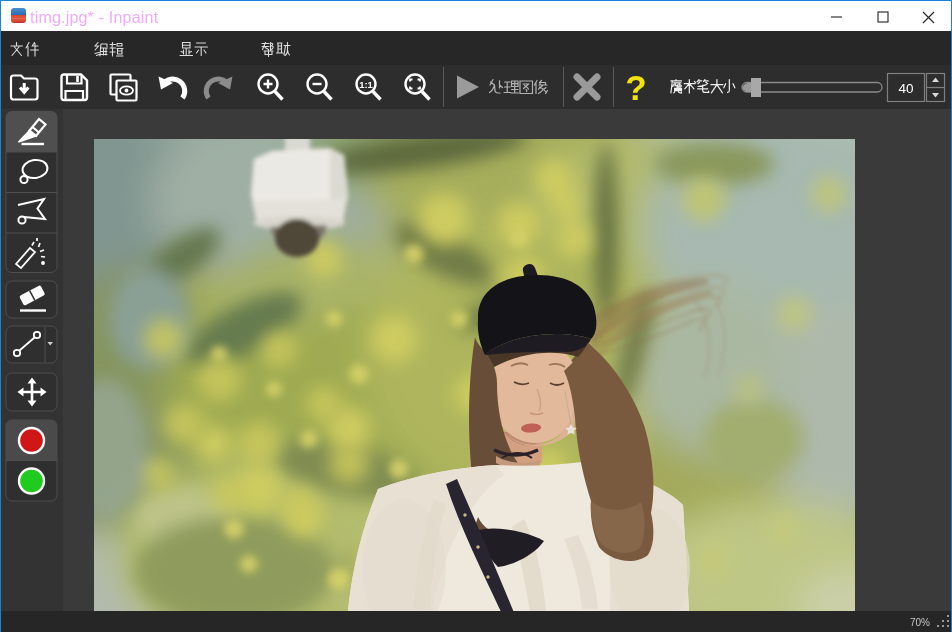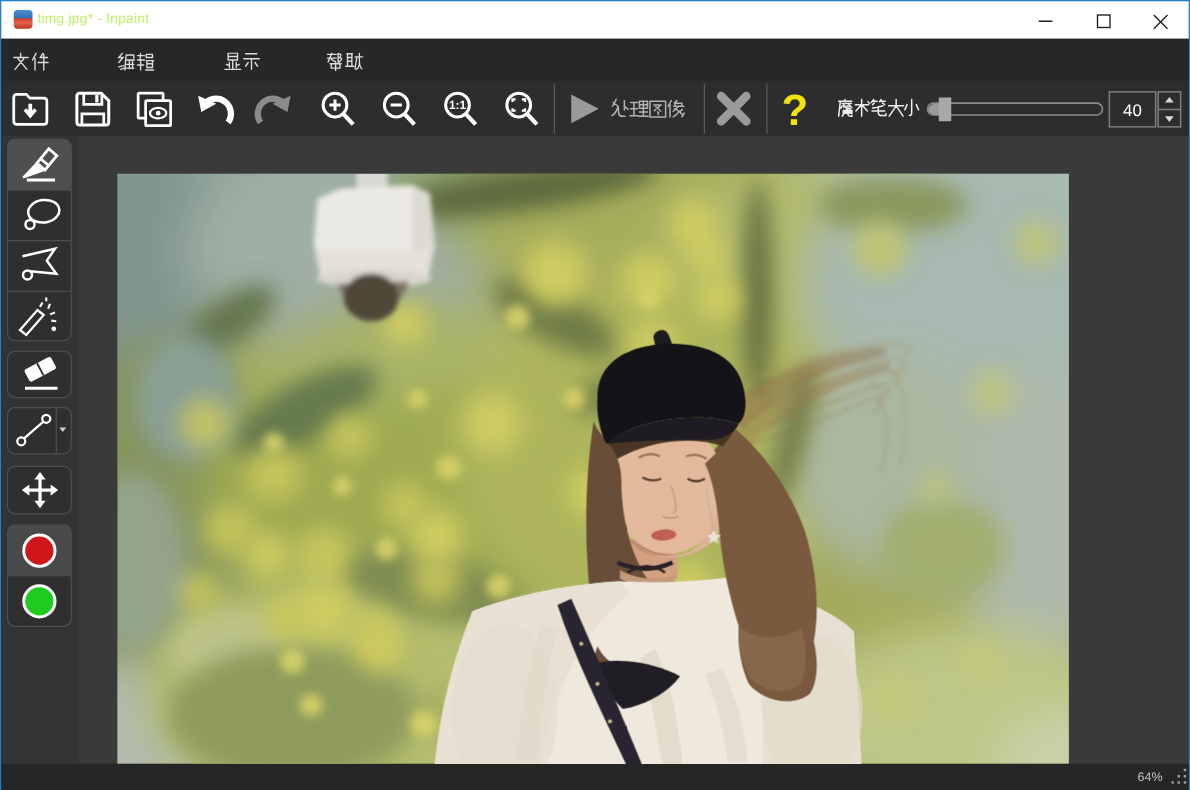--- a/index.html
+++ b/index.html
@@ -1,20 +1,20 @@
 <!DOCTYPE html>
 <html><head>
 <meta charset="utf-8">
 <style>
 *{margin:0;padding:0;box-sizing:border-box}
 html,body{width:952px;height:632px;overflow:hidden;background:#3a3a3a;font-family:"Liberation Sans",sans-serif}
 #win{position:absolute;left:0;top:0;width:952px;height:632px;border:1px solid #1883d7}
 .abs{position:absolute}
 #titlebar{left:0;top:0;width:950px;height:30px;background:#ffffff}
-#title{left:29px;top:8px;font-size:11px;color:#bef264;letter-spacing:0.2px}
+#title{left:29px;top:8px;font-size:16px;color:#f0abfc;letter-spacing:0.2px}
 #appicon{left:10px;top:7px;width:15px;height:15px;border-radius:3px;background:linear-gradient(180deg,#4a8fd0 0%,#2f6db4 44%,#d8402a 46%,#e2604a 70%,#c03322 100%)}
 #menubar{left:0;top:30px;width:950px;height:34px;background:#272727}
 #toolbar{left:0;top:64px;width:950px;height:44px;background:#2d2d2d}
 .vsep{position:absolute;top:66px;width:1px;height:40px;background:#5a5a5a}
 #canvas{left:0;top:108px;width:950px;height:502px;background:#3a3a3a}
 #sidebarstrip{left:0;top:108px;width:62px;height:502px;background:#333333}
 #statusbar{left:0;top:610px;width:950px;height:21px;background:#262626}
 #pct{right:21px;top:616px;font-size:10px;color:#c4c4c4}
 #photo{left:93px;top:138px;width:761px;height:472px}
 </style>
@@ -470,21 +470,21 @@
 
    <path d="M352 345 L363 340 C382 383 403 432 421 476 L409 477 C388 432 366 388 352 345 Z" fill="#282430"></path>
    <circle cx="371" cy="376" r="1.7" fill="#c9b98a"></circle>
    <circle cx="384" cy="408" r="1.7" fill="#c9b98a"></circle>
    <circle cx="394" cy="438" r="1.7" fill="#c9b98a"></circle>
   </g>
  </g>
 </svg>
 
 <div class="abs" id="statusbar"></div>
-<div class="abs" id="pct">64%</div>
+<div class="abs" id="pct">70%</div>
 <svg class="abs" style="left:936px;top:613px" width="14" height="15" viewBox="0 0 14 15">
   <g fill="#9a9a9a">
     <rect x="10" y="1" width="2" height="2"></rect>
     <rect x="5" y="6" width="2" height="2"></rect>
         <rect x="10" y="6" width="2" height="2"></rect>
     <rect x="0" y="11" width="2" height="2"></rect>
         <rect x="5" y="11" width="2" height="2"></rect>
         <rect x="10" y="11" width="2" height="2"></rect>
   </g>
 </svg>

